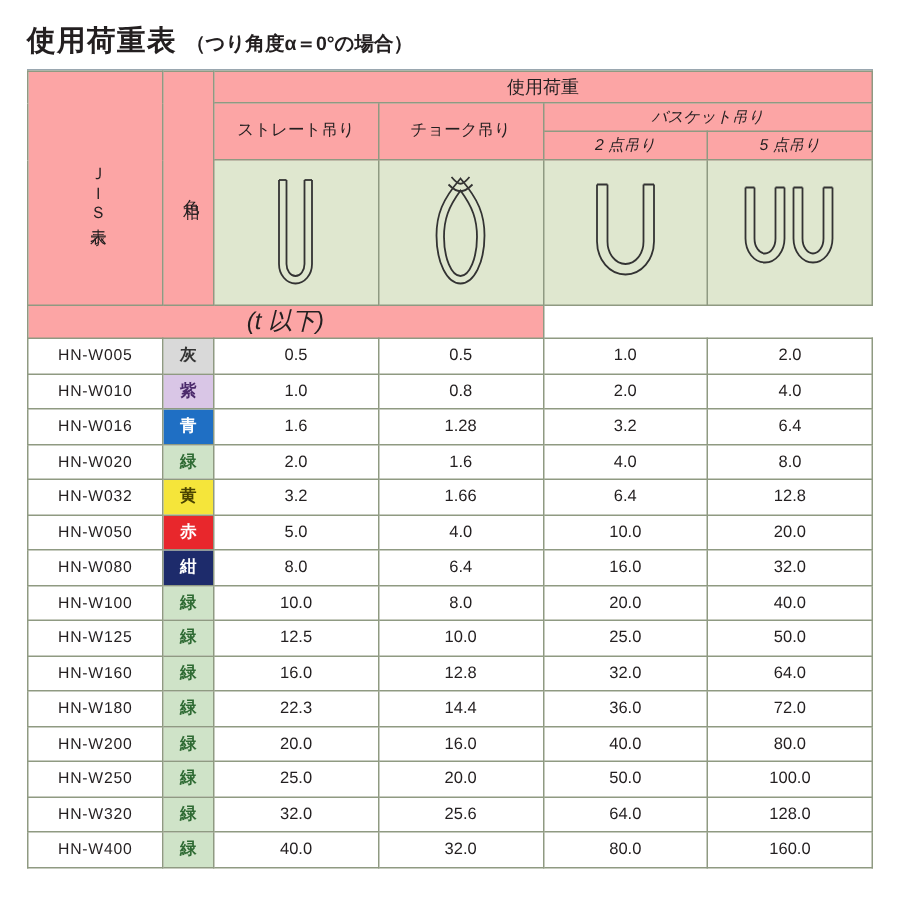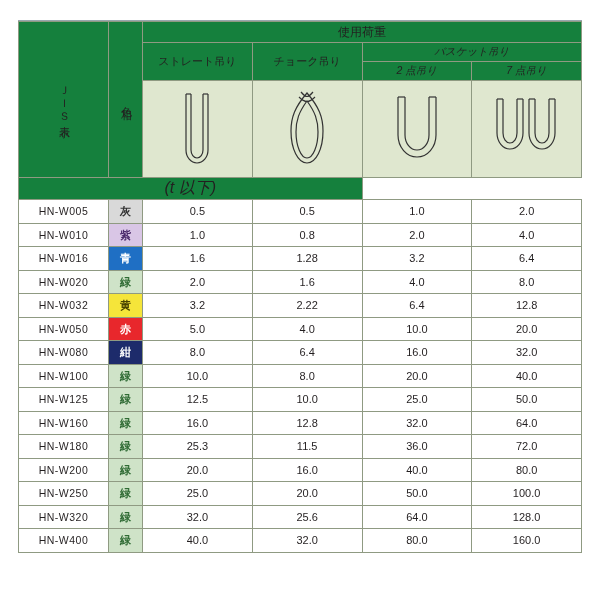--- a/index.html
+++ b/index.html
@@ -26,21 +26,21 @@
     width:100%;
     table-layout:fixed;
     font-size:11px;
   }
   table.load th, table.load td{
     border:1px solid #8f9a82;
     text-align:center;
     vertical-align:middle;
     padding:0;
   }
-  thead th{background:#15803d;font-weight:normal;}
+  thead th{background:#fca5a5;font-weight:normal;}
 
   .c-jis{width:90px;}
   .c-color{width:34px;}
   .c-val{width:auto;}
 
   .jis-vert{
     font-size:11px;
     line-height:1.45;
     letter-spacing:2px;
     padding:6px 0;
@@ -74,20 +74,22 @@
   .sw-navy{background:#1d2b6b;color:#fff;}
 
   svg{display:block;}
 </style>
 </head>
 <body>
 
 <div class="page">
 
   <div class="title-row">
+    <span class="title-main">使用荷重表</span>
+    <span class="title-sub">（つり角度α＝0°の場合）</span>
   </div>
   <div class="title-rule"></div>
 
 
   <table class="load">
     <colgroup>
       <col class="c-jis">
         <col class="c-color">
       <col class="c-val">
         <col class="c-val">
@@ -108,21 +110,21 @@
         </th>
         <th colspan="4" class="h-usage">使用荷重</th>
       </tr>
       <tr>
         <th rowspan="2" class="h-type">ストレート吊り</th>
         <th rowspan="2" class="h-type">チョーク吊り</th>
         <th colspan="2" class="h-pt">バスケット吊り</th>
       </tr>
       <tr>
         <th class="h-pt">2 点吊り</th>
-        <th class="h-pt">7 点吊り</th>
+        <th class="h-pt">5 点吊り</th>
       </tr>
       <tr>
         <th class="h-pic">
           <div class="pic">
             <svg width="34" height="82" viewBox="0 0 34 82">
               <path d="M6 6 L6 62 A11 13 0 0 0 28 62 L28 6" fill="none" stroke="#333" stroke-width="1.2"></path>
               <path d="M11 6 L11 62 A6 8 0 0 0 23 62 L23 6" fill="none" stroke="#333" stroke-width="1.2"></path>
               <line x1="6" y1="6" x2="11" y2="6" stroke="#333" stroke-width="1.2"></line>
               <line x1="23" y1="6" x2="28" y2="6" stroke="#333" stroke-width="1.2"></line>
             </svg>
@@ -211,21 +213,21 @@
         <td class="val">1.6</td>
         <td class="val">4.0</td>
         <td class="val">8.0</td>
       </tr>
       <tr>
         <td class="jis">HN-W032</td>
         <td class="color">
             <span class="sw sw-yellow">黄</span>
           </td>
         <td class="val">3.2</td>
-        <td class="val">2.22</td>
+        <td class="val">1.66</td>
         <td class="val">6.4</td>
         <td class="val">12.8</td>
       </tr>
       <tr>
         <td class="jis">HN-W050</td>
         <td class="color">
             <span class="sw sw-red">赤</span>
           </td>
         <td class="val">5.0</td>
         <td class="val">4.0</td>
@@ -270,22 +272,22 @@
         <td class="val">16.0</td>
         <td class="val">12.8</td>
         <td class="val">32.0</td>
         <td class="val">64.0</td>
       </tr>
       <tr>
         <td class="jis">HN-W180</td>
         <td class="color">
             <span class="sw sw-green">緑</span>
           </td>
-        <td class="val">25.3</td>
-        <td class="val">11.5</td>
+        <td class="val">22.3</td>
+        <td class="val">14.4</td>
         <td class="val">36.0</td>
         <td class="val">72.0</td>
       </tr>
       <tr>
         <td class="jis">HN-W200</td>
         <td class="color">
             <span class="sw sw-green">緑</span>
           </td>
         <td class="val">20.0</td>
         <td class="val">16.0</td>

